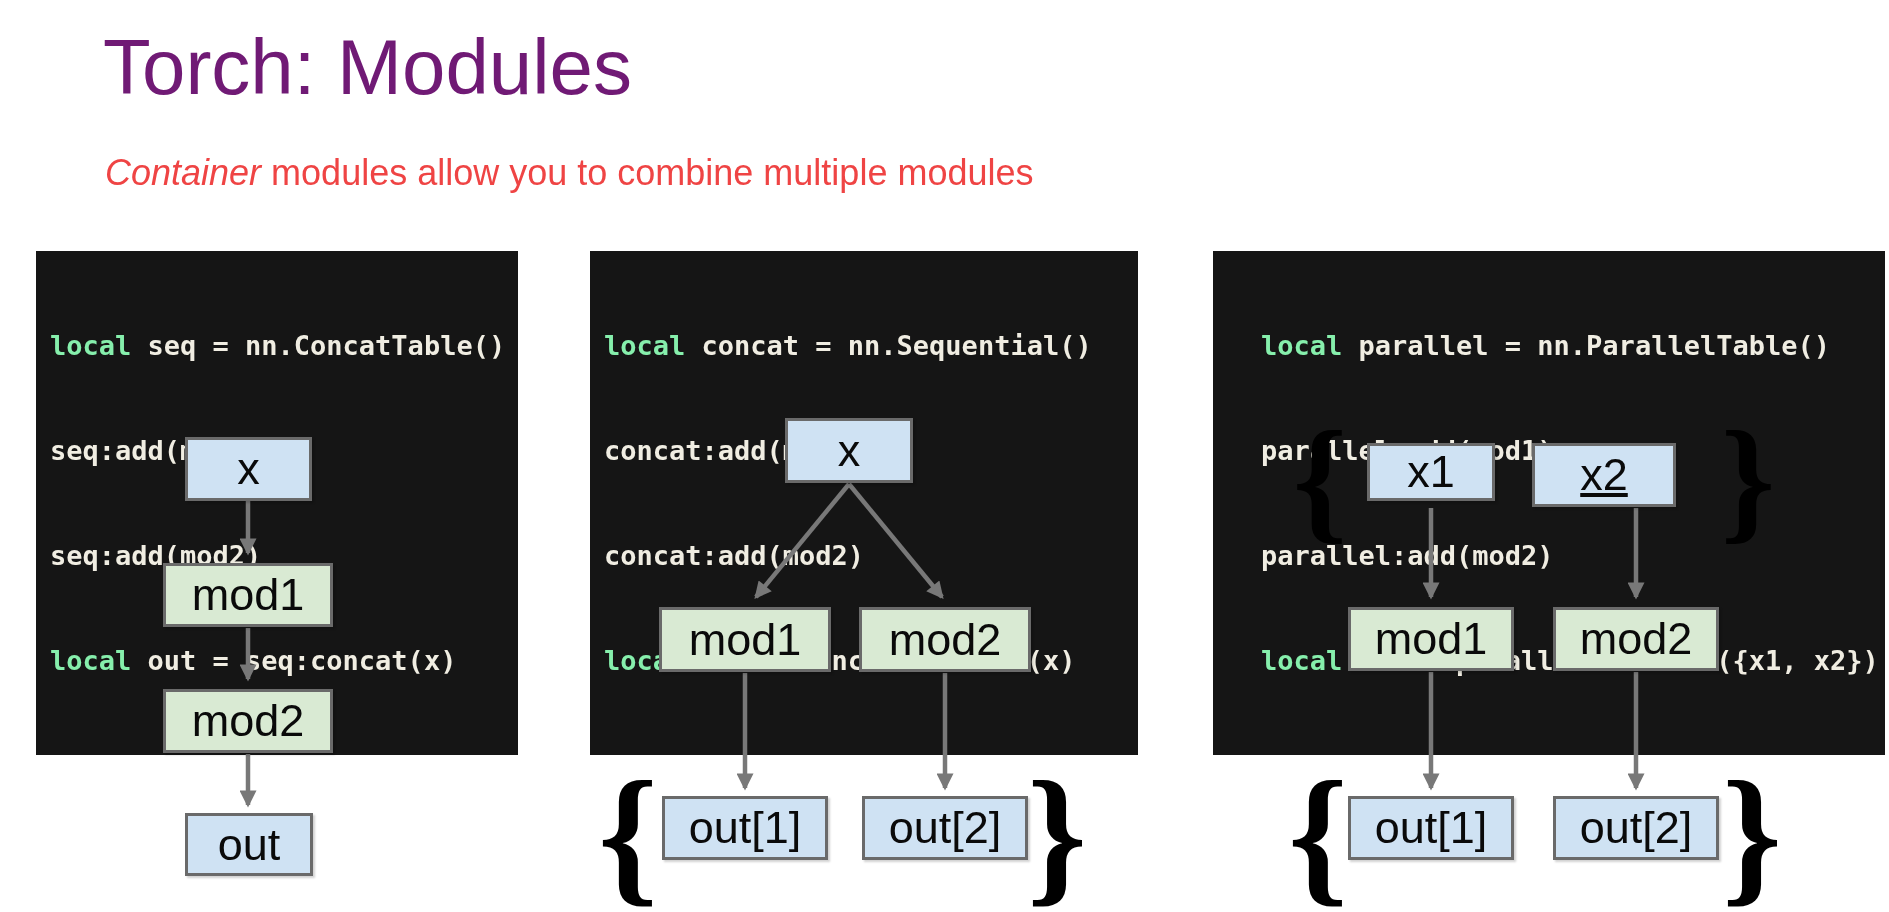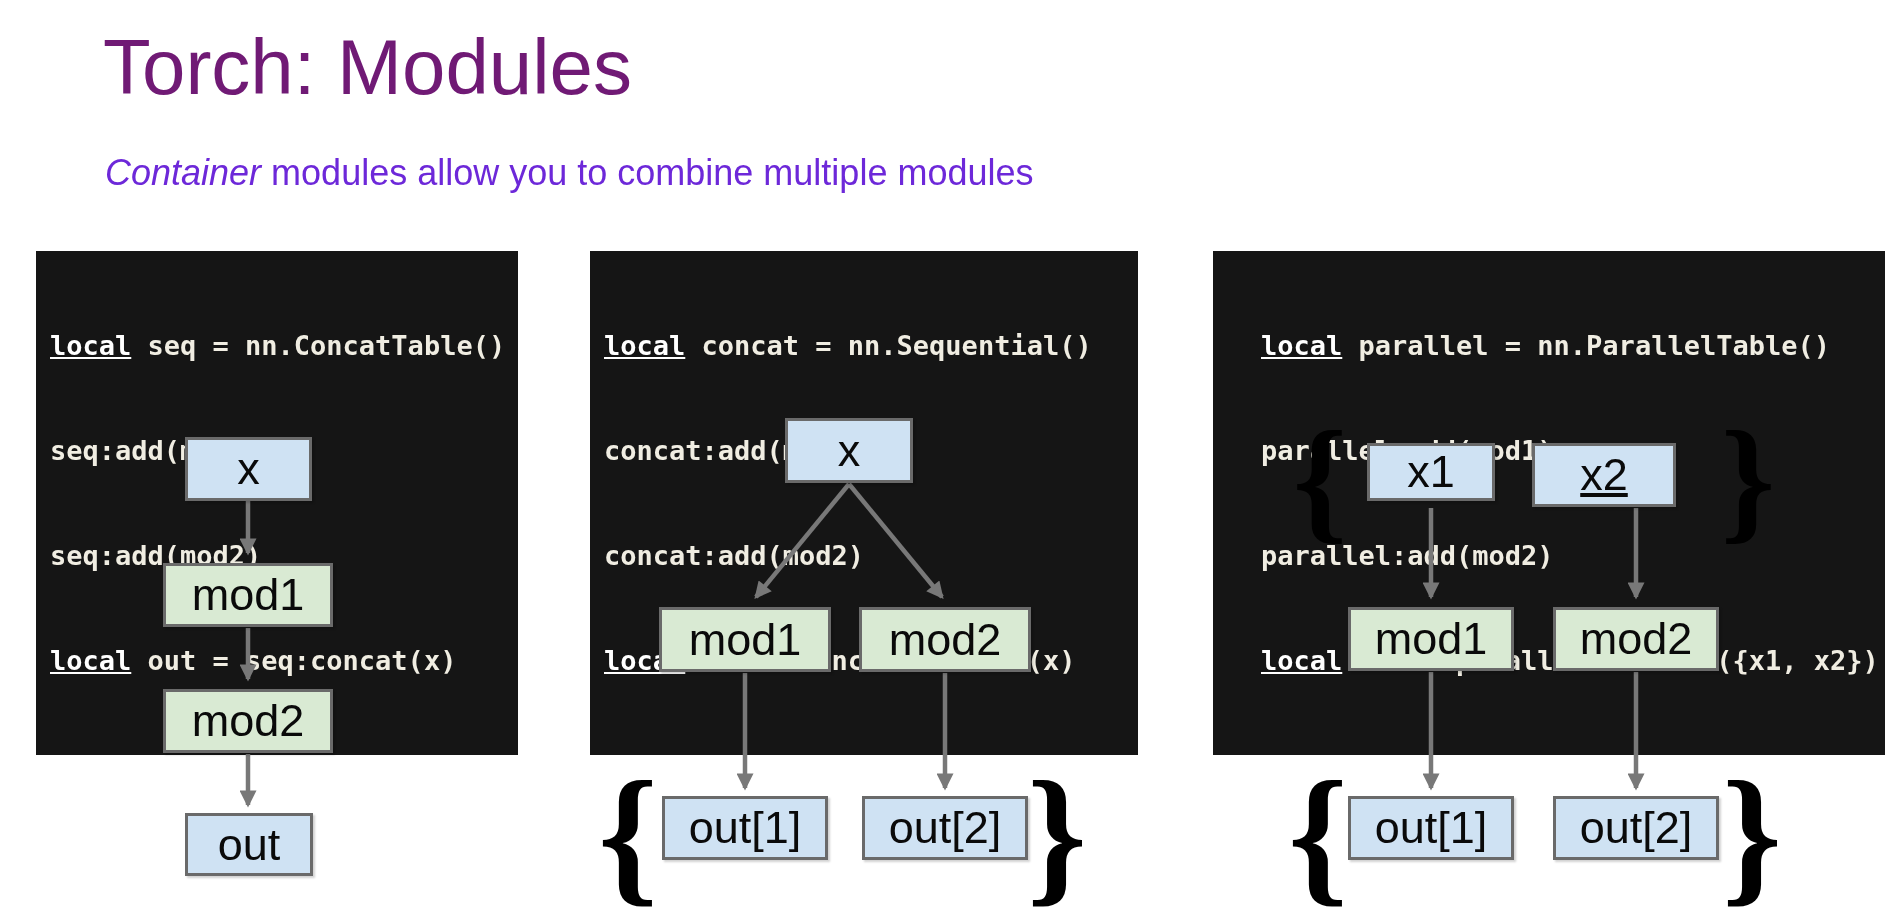--- a/index.html
+++ b/index.html
@@ -7,32 +7,32 @@
     position:relative; width:1889px; height:912px; background:#ffffff;
     font-family:"Liberation Sans", sans-serif; overflow:hidden;
   }
   
   .title{
     position:absolute; left:103px; top:22px;
     font-size:78px; color:#701a75; letter-spacing:0px; white-space:nowrap;
   }
   .subtitle{
     position:absolute; left:105px; top:152px;
-    font-size:36px; color:#6d28d9; white-space:nowrap;
+    font-size:36px; color:#ef4444; white-space:nowrap;
   }
   .subtitle .it{font-style:italic;}
   
   .code{
     position:absolute; top:251px; box-sizing:border-box;
     background:#151515; color:#f0ede2;
     font-family:"DejaVu Sans Mono", monospace;
     font-size:27px; font-weight:bold; line-height:35px;
     padding:7px 14px; white-space:pre;
   }
-  .code .kw{color:#ffffff;text-decoration:underline;}
+  .code .kw{color:#86efac;}
   
   .box{
     position:absolute; box-sizing:border-box;
     display:flex; align-items:center; justify-content:center;
     border:3px solid #6a6a6a; color:#0a0a0a; font-size:45px;
     box-shadow:2px 2px 2px rgba(0,0,0,0.18);
   }
   .blue{background:#cfe2f3;}
   .green{background:#d9ead3;}
   

